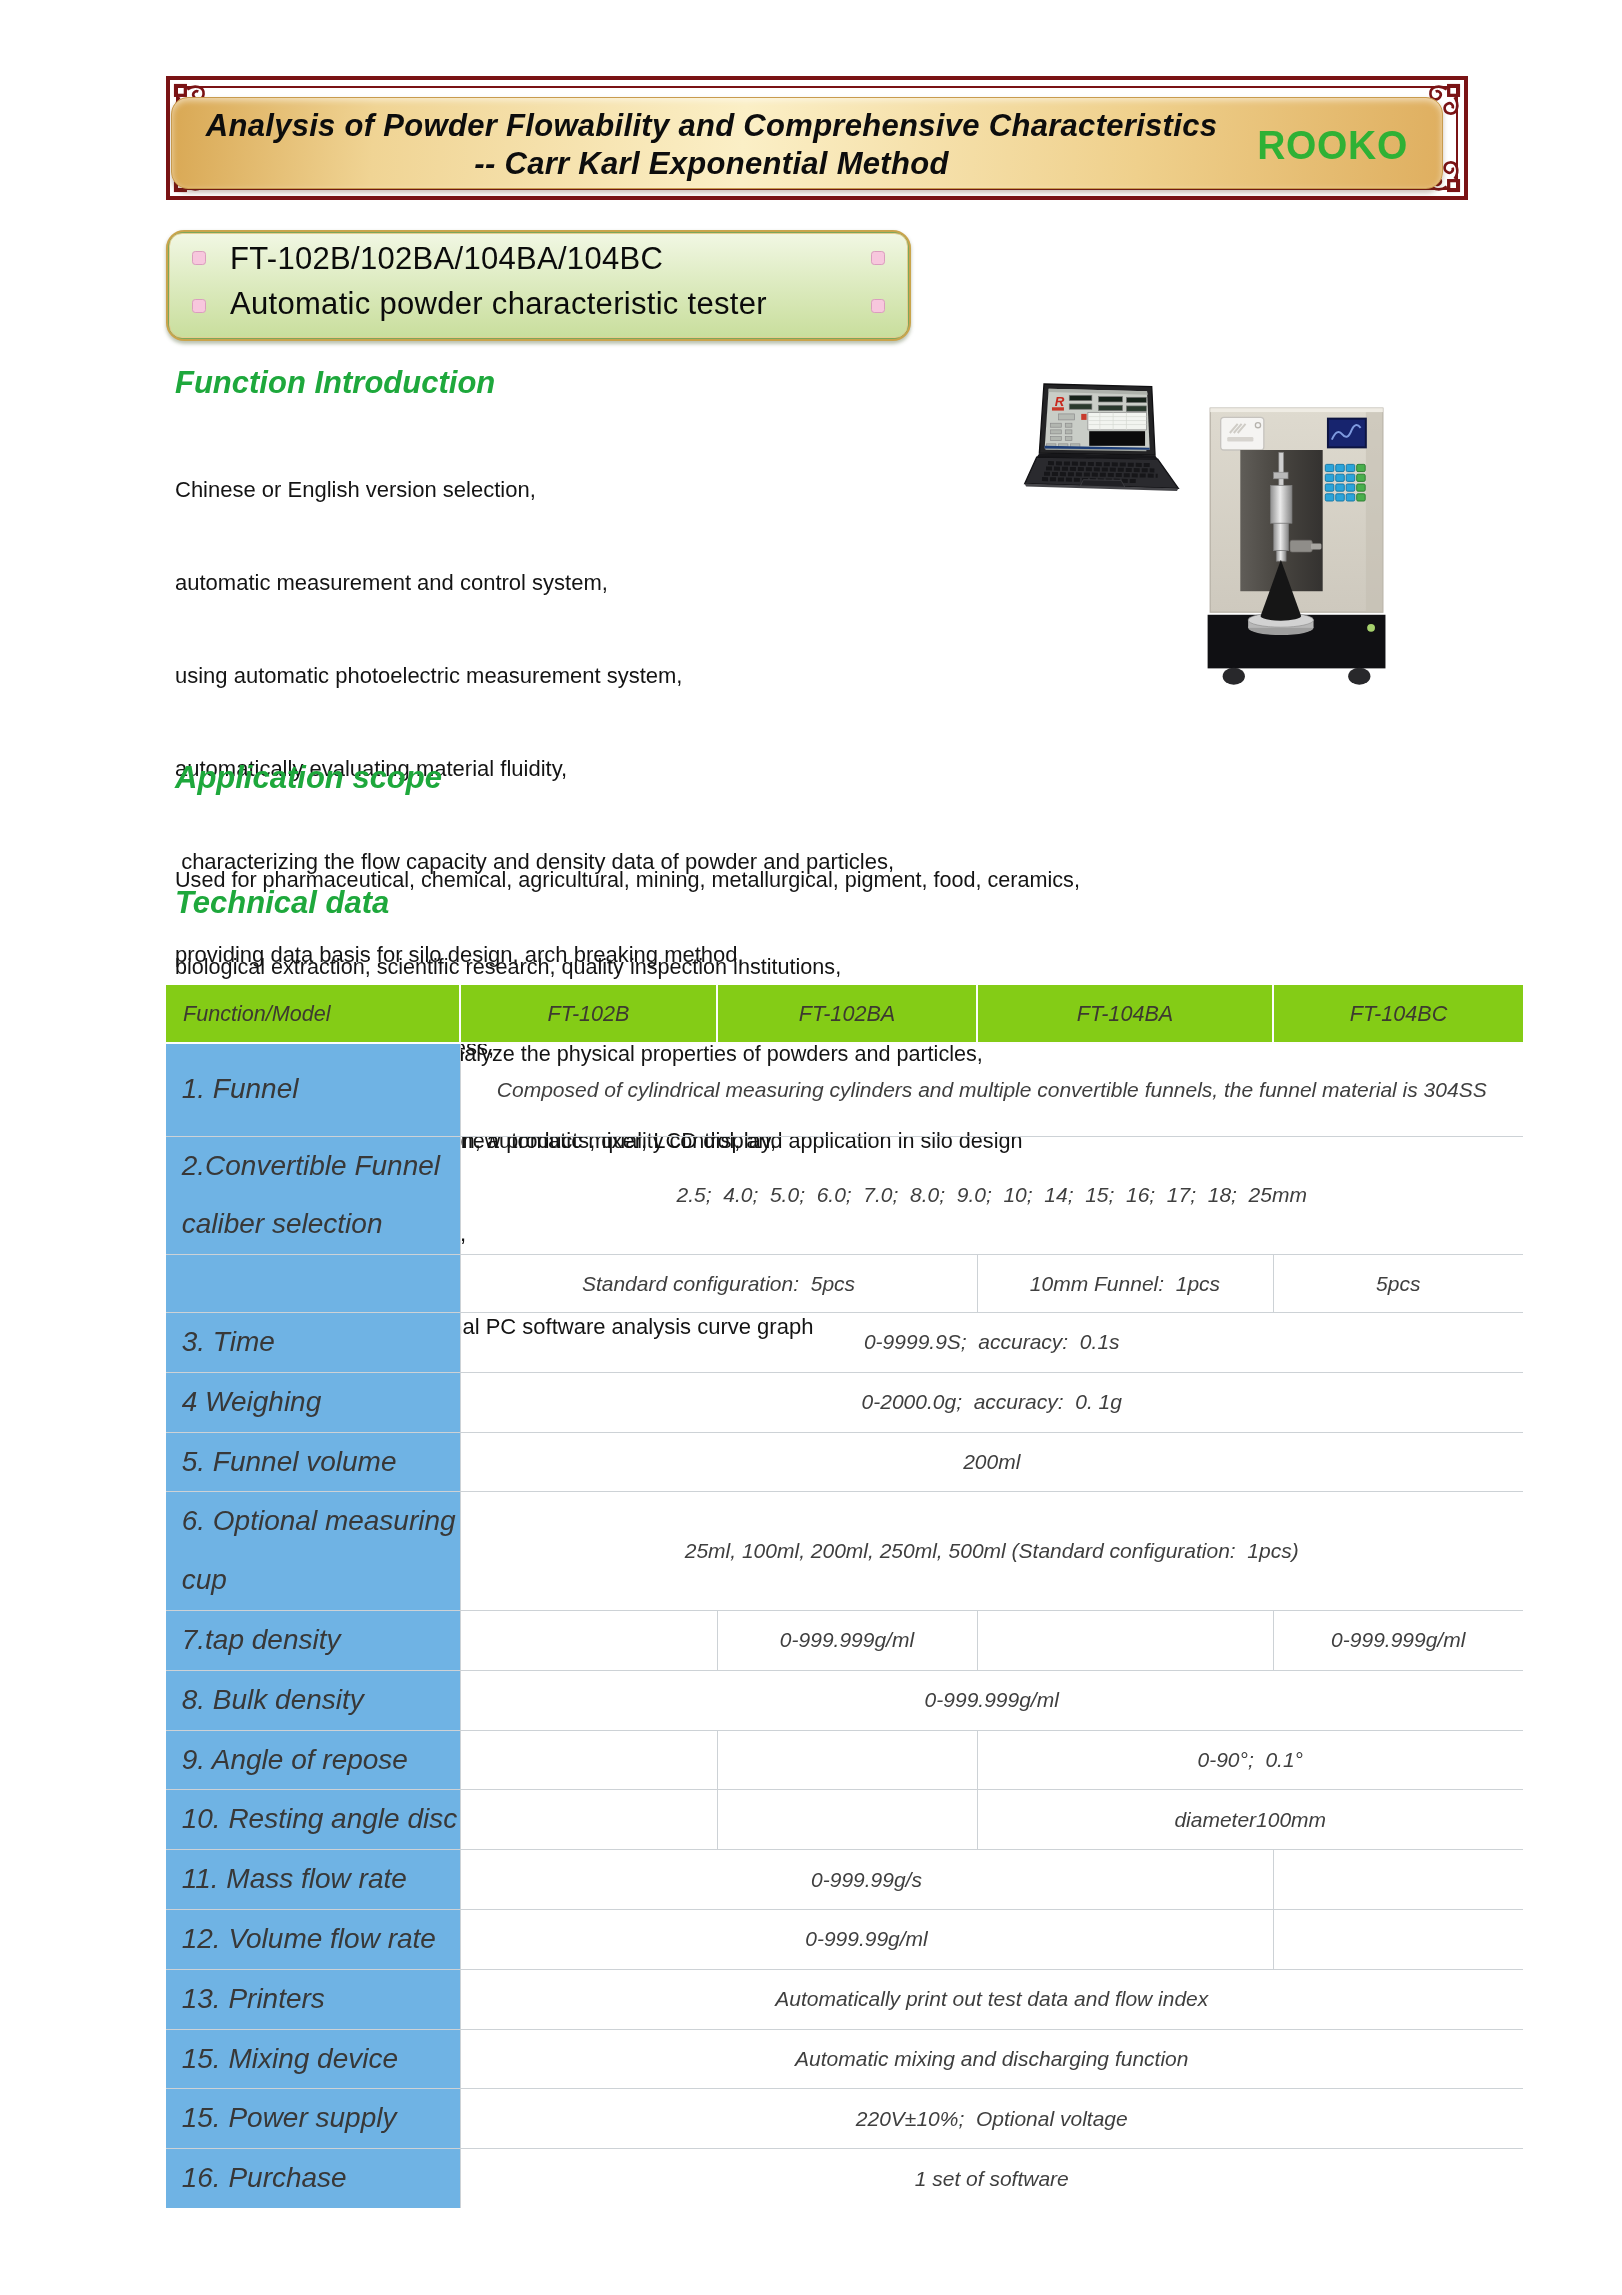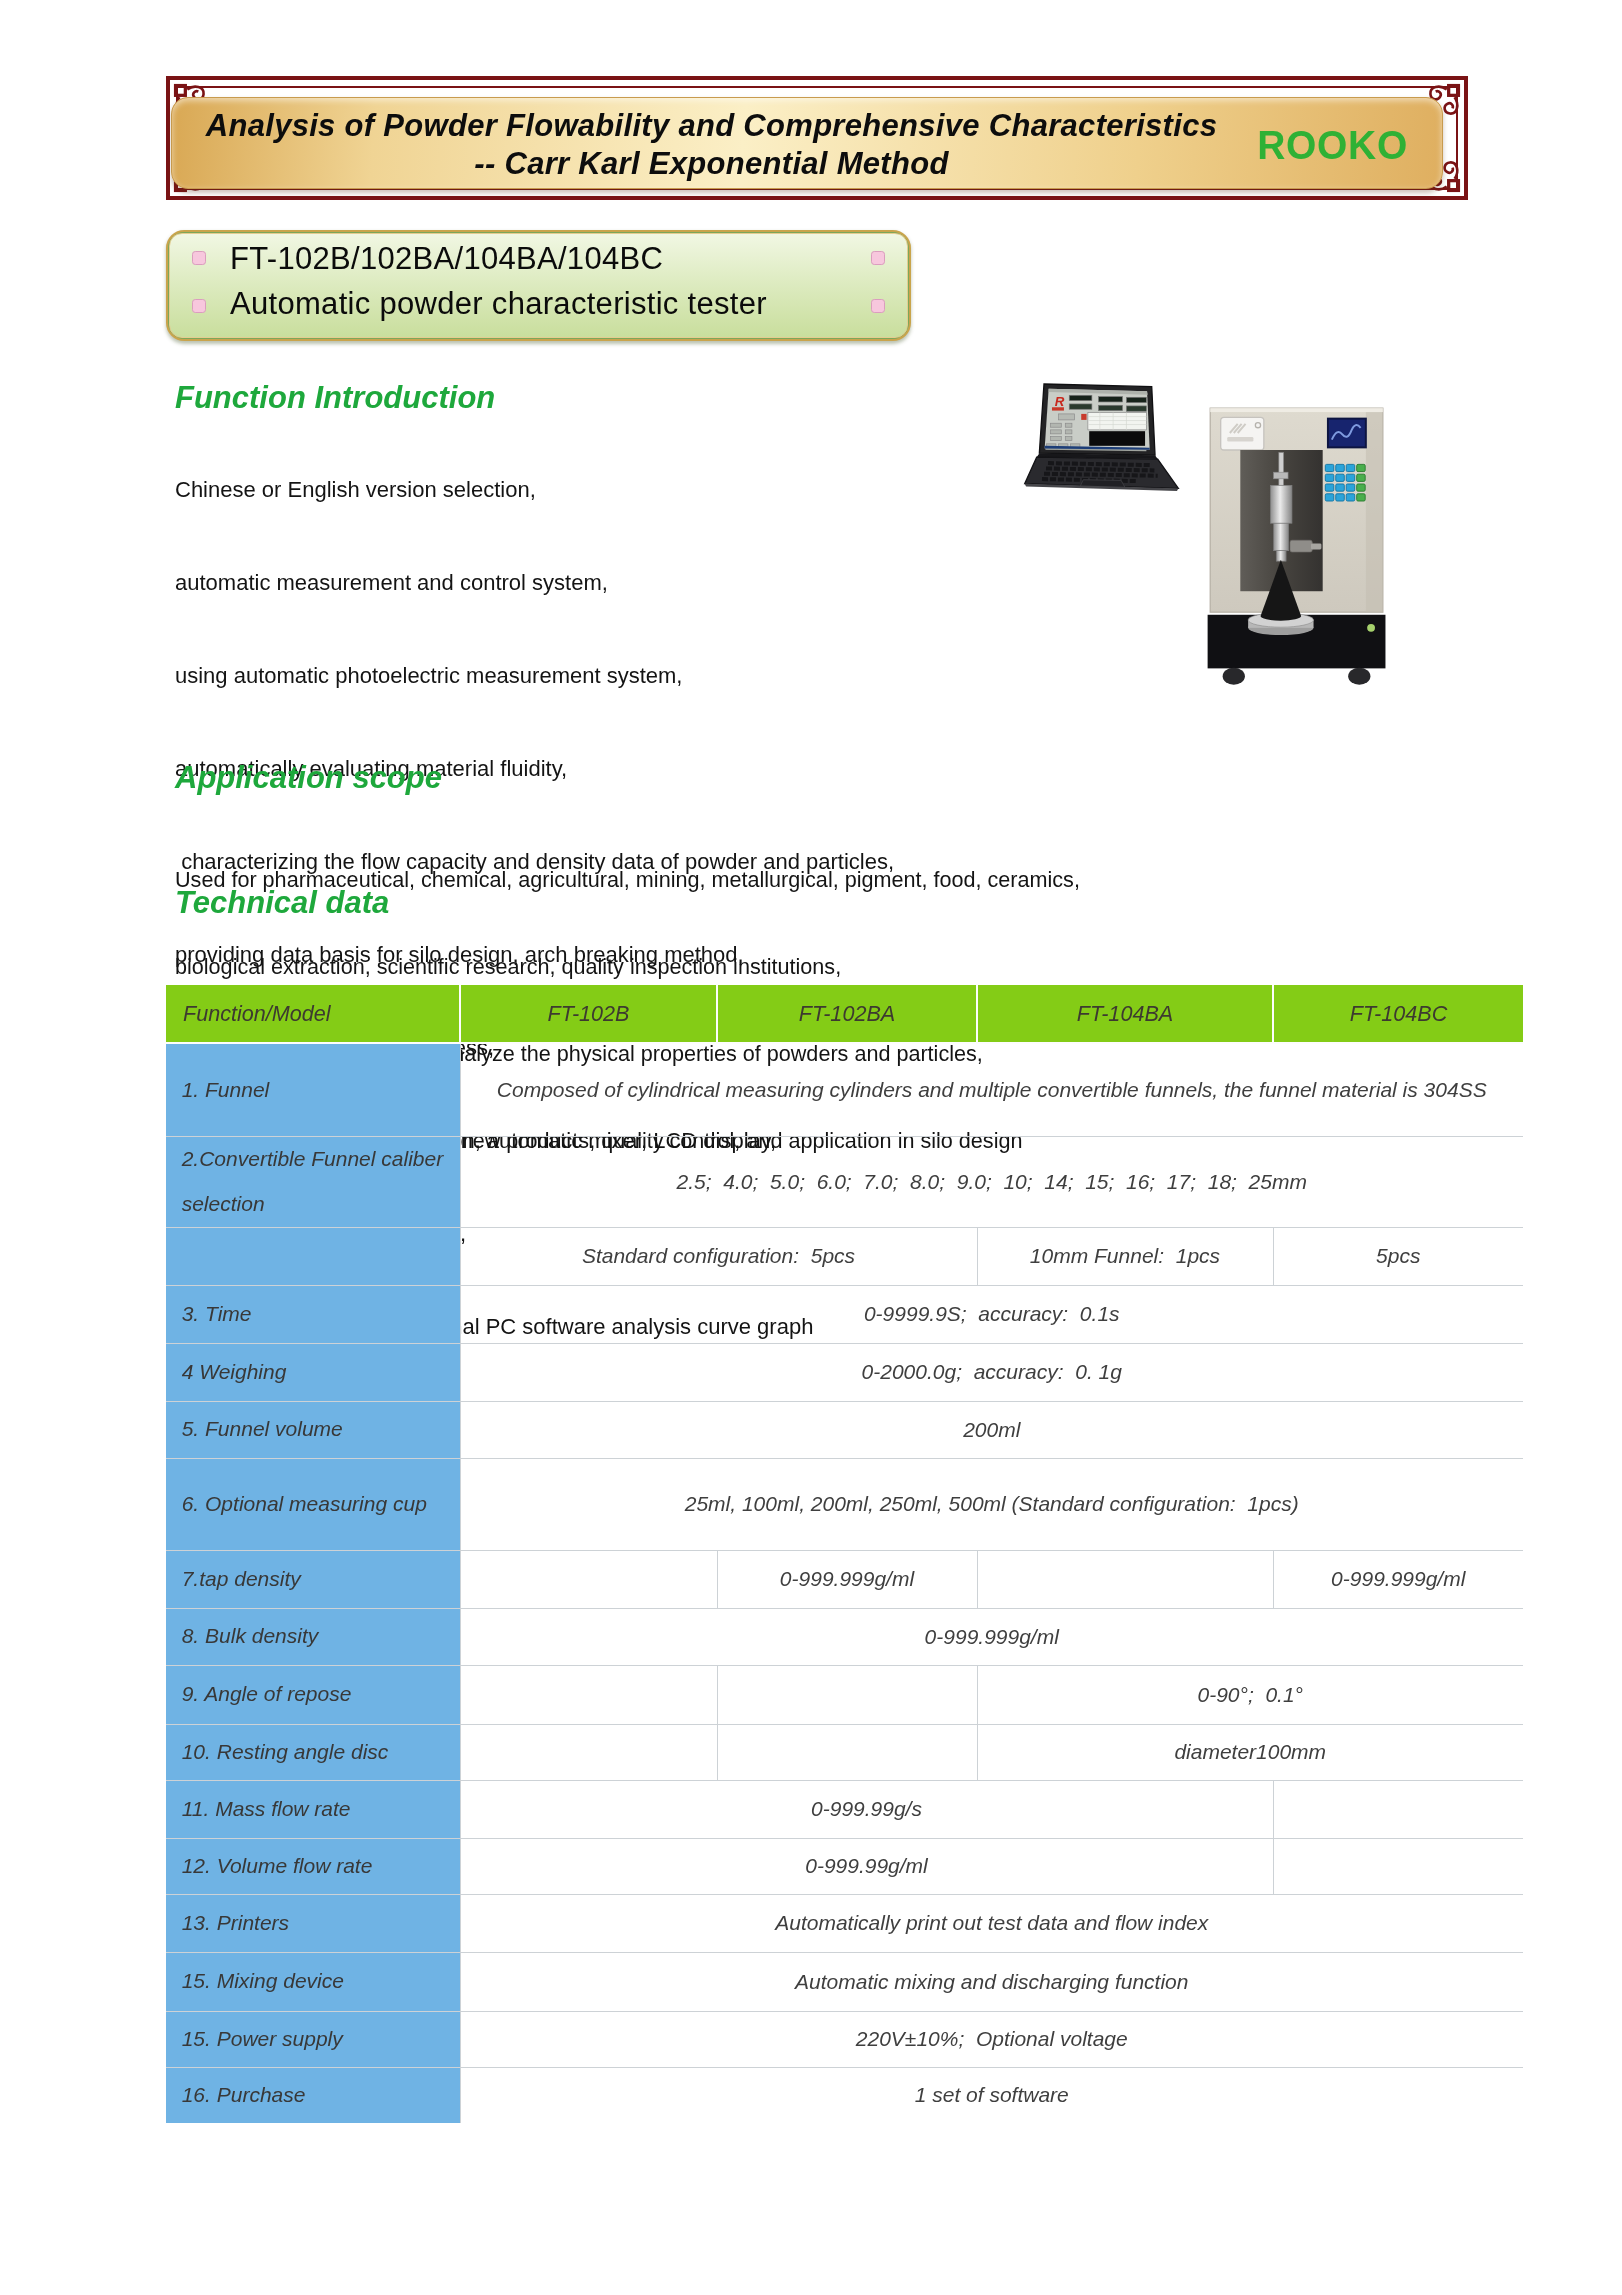--- a/index.html
+++ b/index.html
@@ -34,36 +34,36 @@
   .product-box-inner { position:relative; width:100%; height:100%; border:1.3px solid #E5CC8F; border-radius:13px;
     background:linear-gradient(180deg,#F1F7E3 0%,#DDEBC0 48%,#C9DE9D 100%); }
   .product-line { position:absolute; left:60px; font-size:31px; color:#0b0b0b; letter-spacing:0.3px; white-space:pre; }
   .product-line.l1 { top:6.5px; }
   .product-line.l2 { top:52px; }
   .pin { position:absolute; width:14.4px; height:14.4px; background:#F7C7DD; border:1.3px solid #DB9DBE; border-radius:3.3px; }
   .pin.p1 { left:22px; top:17px; }  .pin.p2 { left:22px; top:65px; }
   .pin.p3 { right:22px; top:17px; } .pin.p4 { right:22px; top:65px; }
   
   .sec-heading { position:absolute; left:175px; font-style:italic; font-weight:bold; font-size:31px; color:#1EA83C; }
-  .h-func { top:380px; } .h-app { top:760px; } .h-tech { top:885px; }
+  .h-func { top:365px; } .h-app { top:760px; } .h-tech { top:885px; }
   .text-block { position:absolute; left:175px; white-space:pre-wrap; }
   .func-lines { top:412px; font-size:22px; line-height:31px; color:#141414; width:851px; }
   .app-lines  { top:807px; font-size:21.6px; line-height:29px; color:#141414; width:1243px; }
   
   .fig { position:absolute; }
   .fig-laptop  { left:1019px; top:382px; width:175px; height:123px; }
   .fig-machine { left:1206px; top:399px; width:185px; height:289px; }
   
   table.tech { position:absolute; left:166px; top:985px; width:1357px; border-collapse:collapse; border:hidden;
     table-layout:fixed; }
   table.tech td, table.tech th { border:1.3px solid #CDD2D6; font-style:italic; vertical-align:middle; }
   table.tech th { background:#84cc16; border:2px solid #FDFDFD; color:#3D3A30; font-weight:normal;
     font-size:21.6px; text-align:center; }
   table.tech th.first { text-align:left; padding-left:17px; }
-  td.lbl { background:#6FB3E4; color:#383838; font-size:21px; text-align:left; padding-left:15.7px;
+  td.lbl { background:#6FB3E4; color:#383838; font-size:28px; text-align:left; padding-left:15.7px;
     line-height:2.1; border-left:hidden; }
   td.val { color:#3F3F3F; font-size:21px; text-align:center; padding:0 14.4px; line-height:2.0; white-space:pre-wrap; }
   td.empty { background:#ffffff; }
 </style>
 </head>
 <body>
 
 <div class="page">
 
   <div class="frame">

